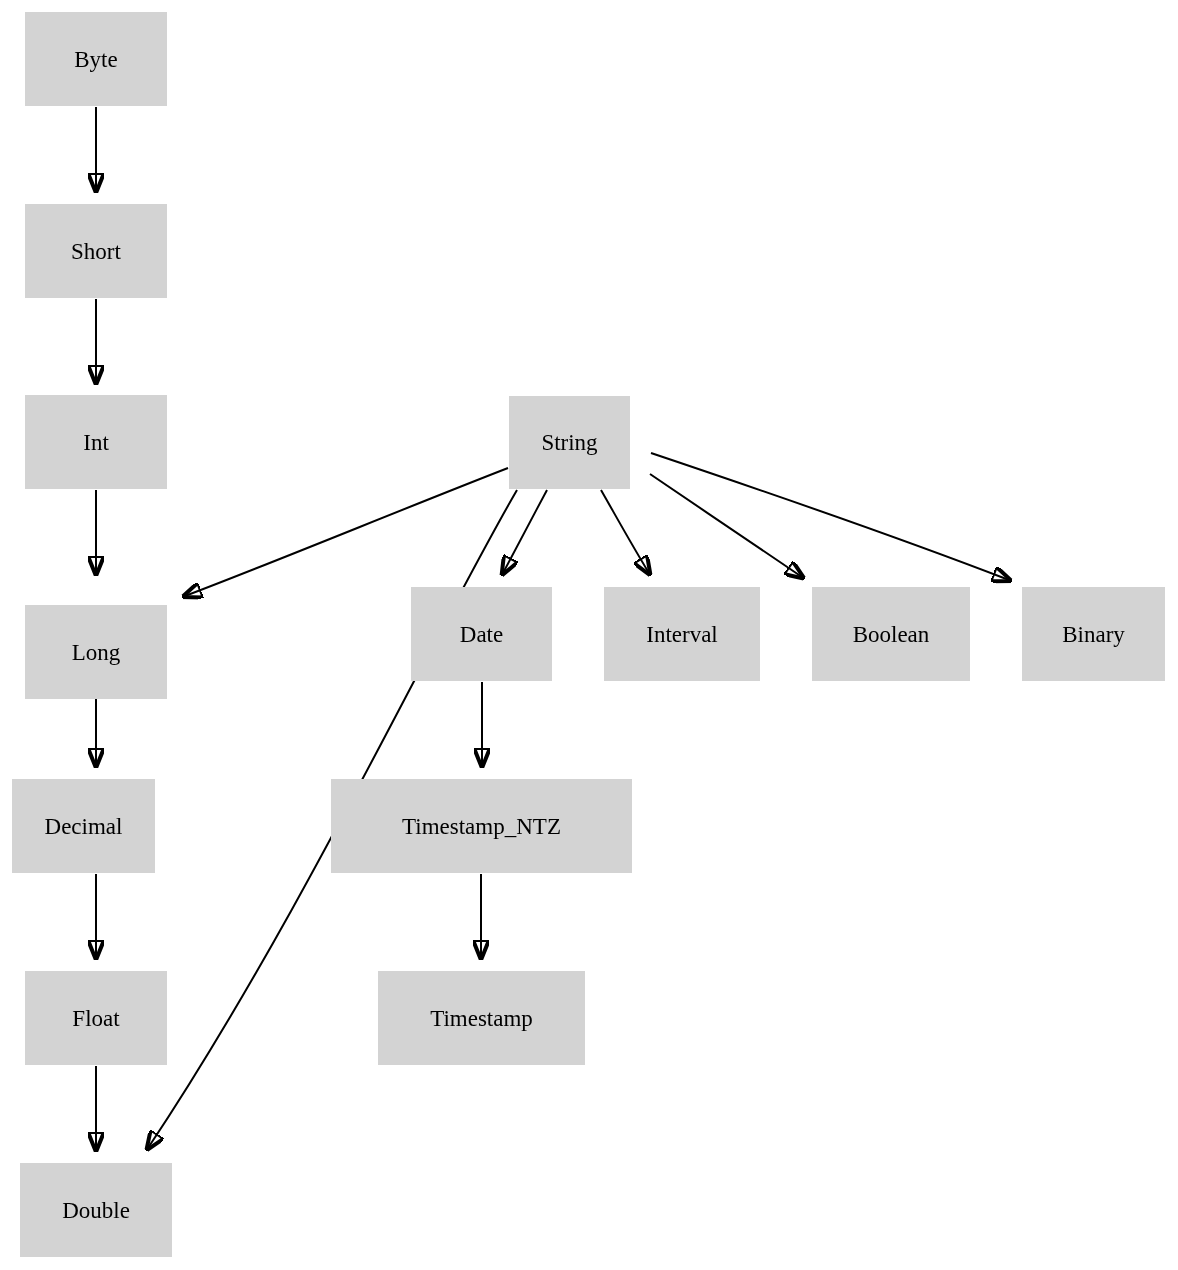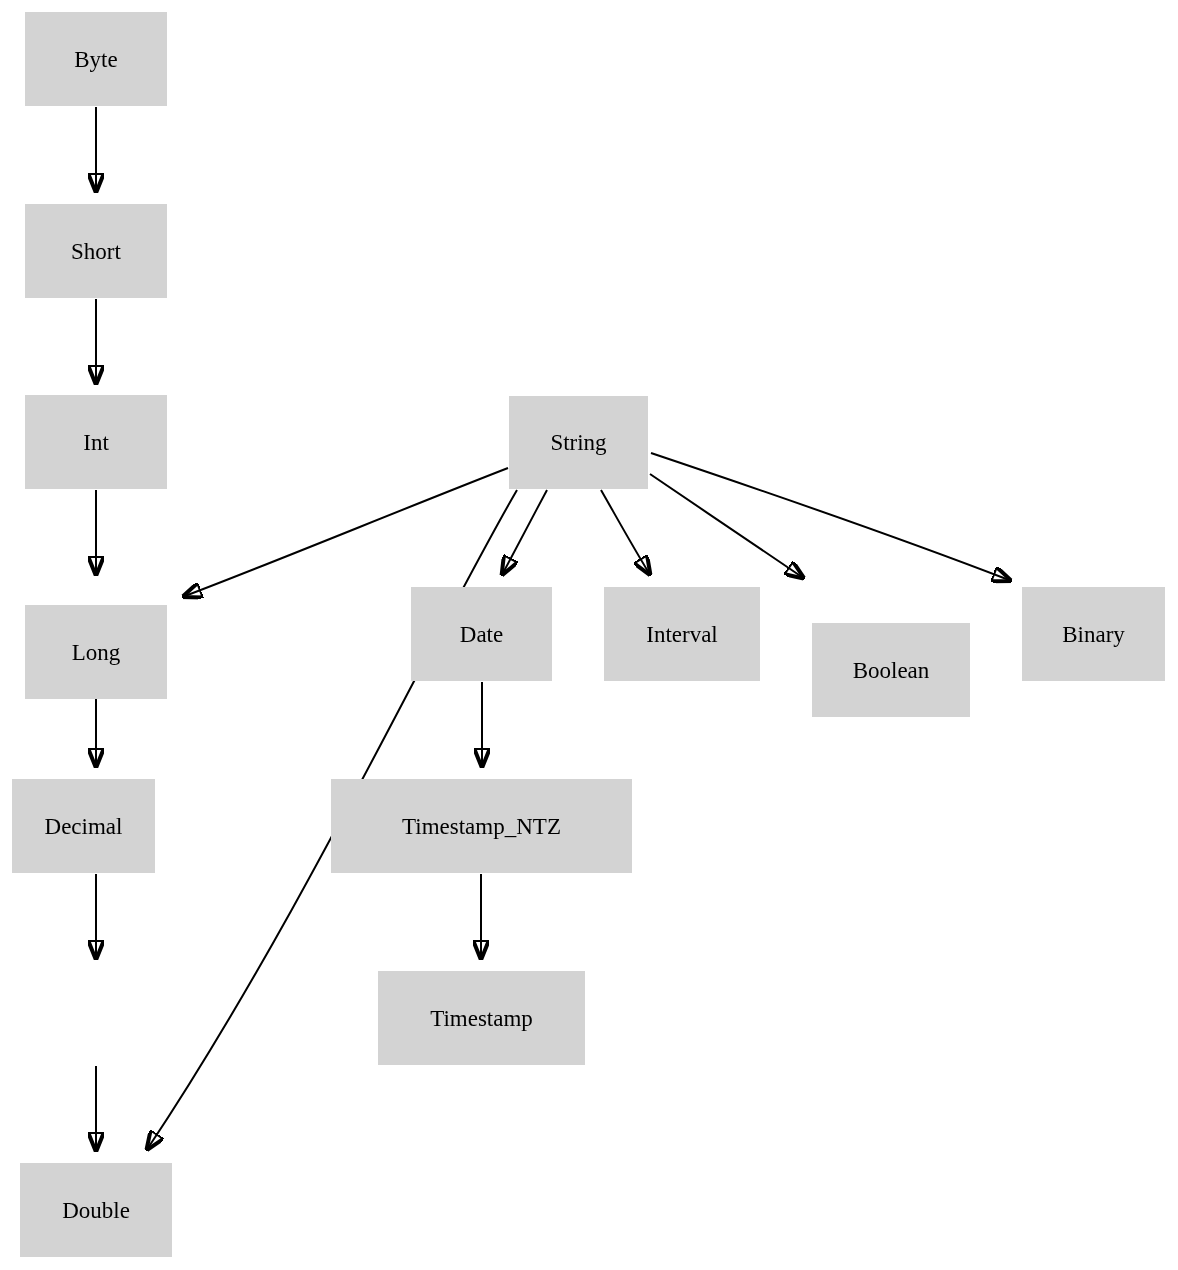--- a/index.html
+++ b/index.html
@@ -72,34 +72,35 @@
     <path d="M482,682 L482,765" marker-end="url(#arrow)"></path>
     <path d="M481,874 L481,957" marker-end="url(#arrow)"></path>
   </svg>
 
   <div class="node" style="left:25px;  top:12px;   width:142px; height:94px;">Byte</div>
 
   <div class="node" style="left:25px;  top:204px;  width:142px; height:94px;">Short</div>
 
   <div class="node" style="left:25px;  top:395px;  width:142px; height:94px;">Int</div>
 
-  <div class="node" style="left:509px; top:396px;  width:139px; height:93px;">String</div>
+  <div class="node" style="left:509px; top:396px;  width:121px; height:93px;">String</div>
 
   <div class="node" style="left:25px;  top:587px;  width:142px; height:94px;margin-top:18px;">Long</div>
 
   <div class="node" style="left:411px; top:587px;  width:141px; height:94px;">Date</div>
 
   <div class="node" style="left:604px; top:587px;  width:156px; height:94px;">Interval</div>
 
-  <div class="node" style="left:812px; top:587px;  width:158px; height:94px;margin-top:36px;">Boolean</div>
+  <div class="node" style="left:812px; top:587px;  width:158px; height:94px;">Boolean</div>
 
   <div class="node" style="left:1022px; top:587px; width:143px; height:94px;text-align:right;">Binary</div>
 
   <div class="node" style="left:12px;  top:779px;  width:143px; height:94px;">Decimal</div>
 
   <div class="node" style="left:331px; top:779px;  width:301px; height:94px;">Timestamp_NTZ</div>
 
+  <div class="node" style="left:25px;  top:971px;  width:142px; height:94px;">Float</div>
 
   <div class="node" style="left:378px; top:971px;  width:207px; height:94px;">Timestamp</div>
 
   <div class="node" style="left:20px;  top:1163px; width:152px; height:94px;">Double</div>
 
 </div>
 
 </body></html>

